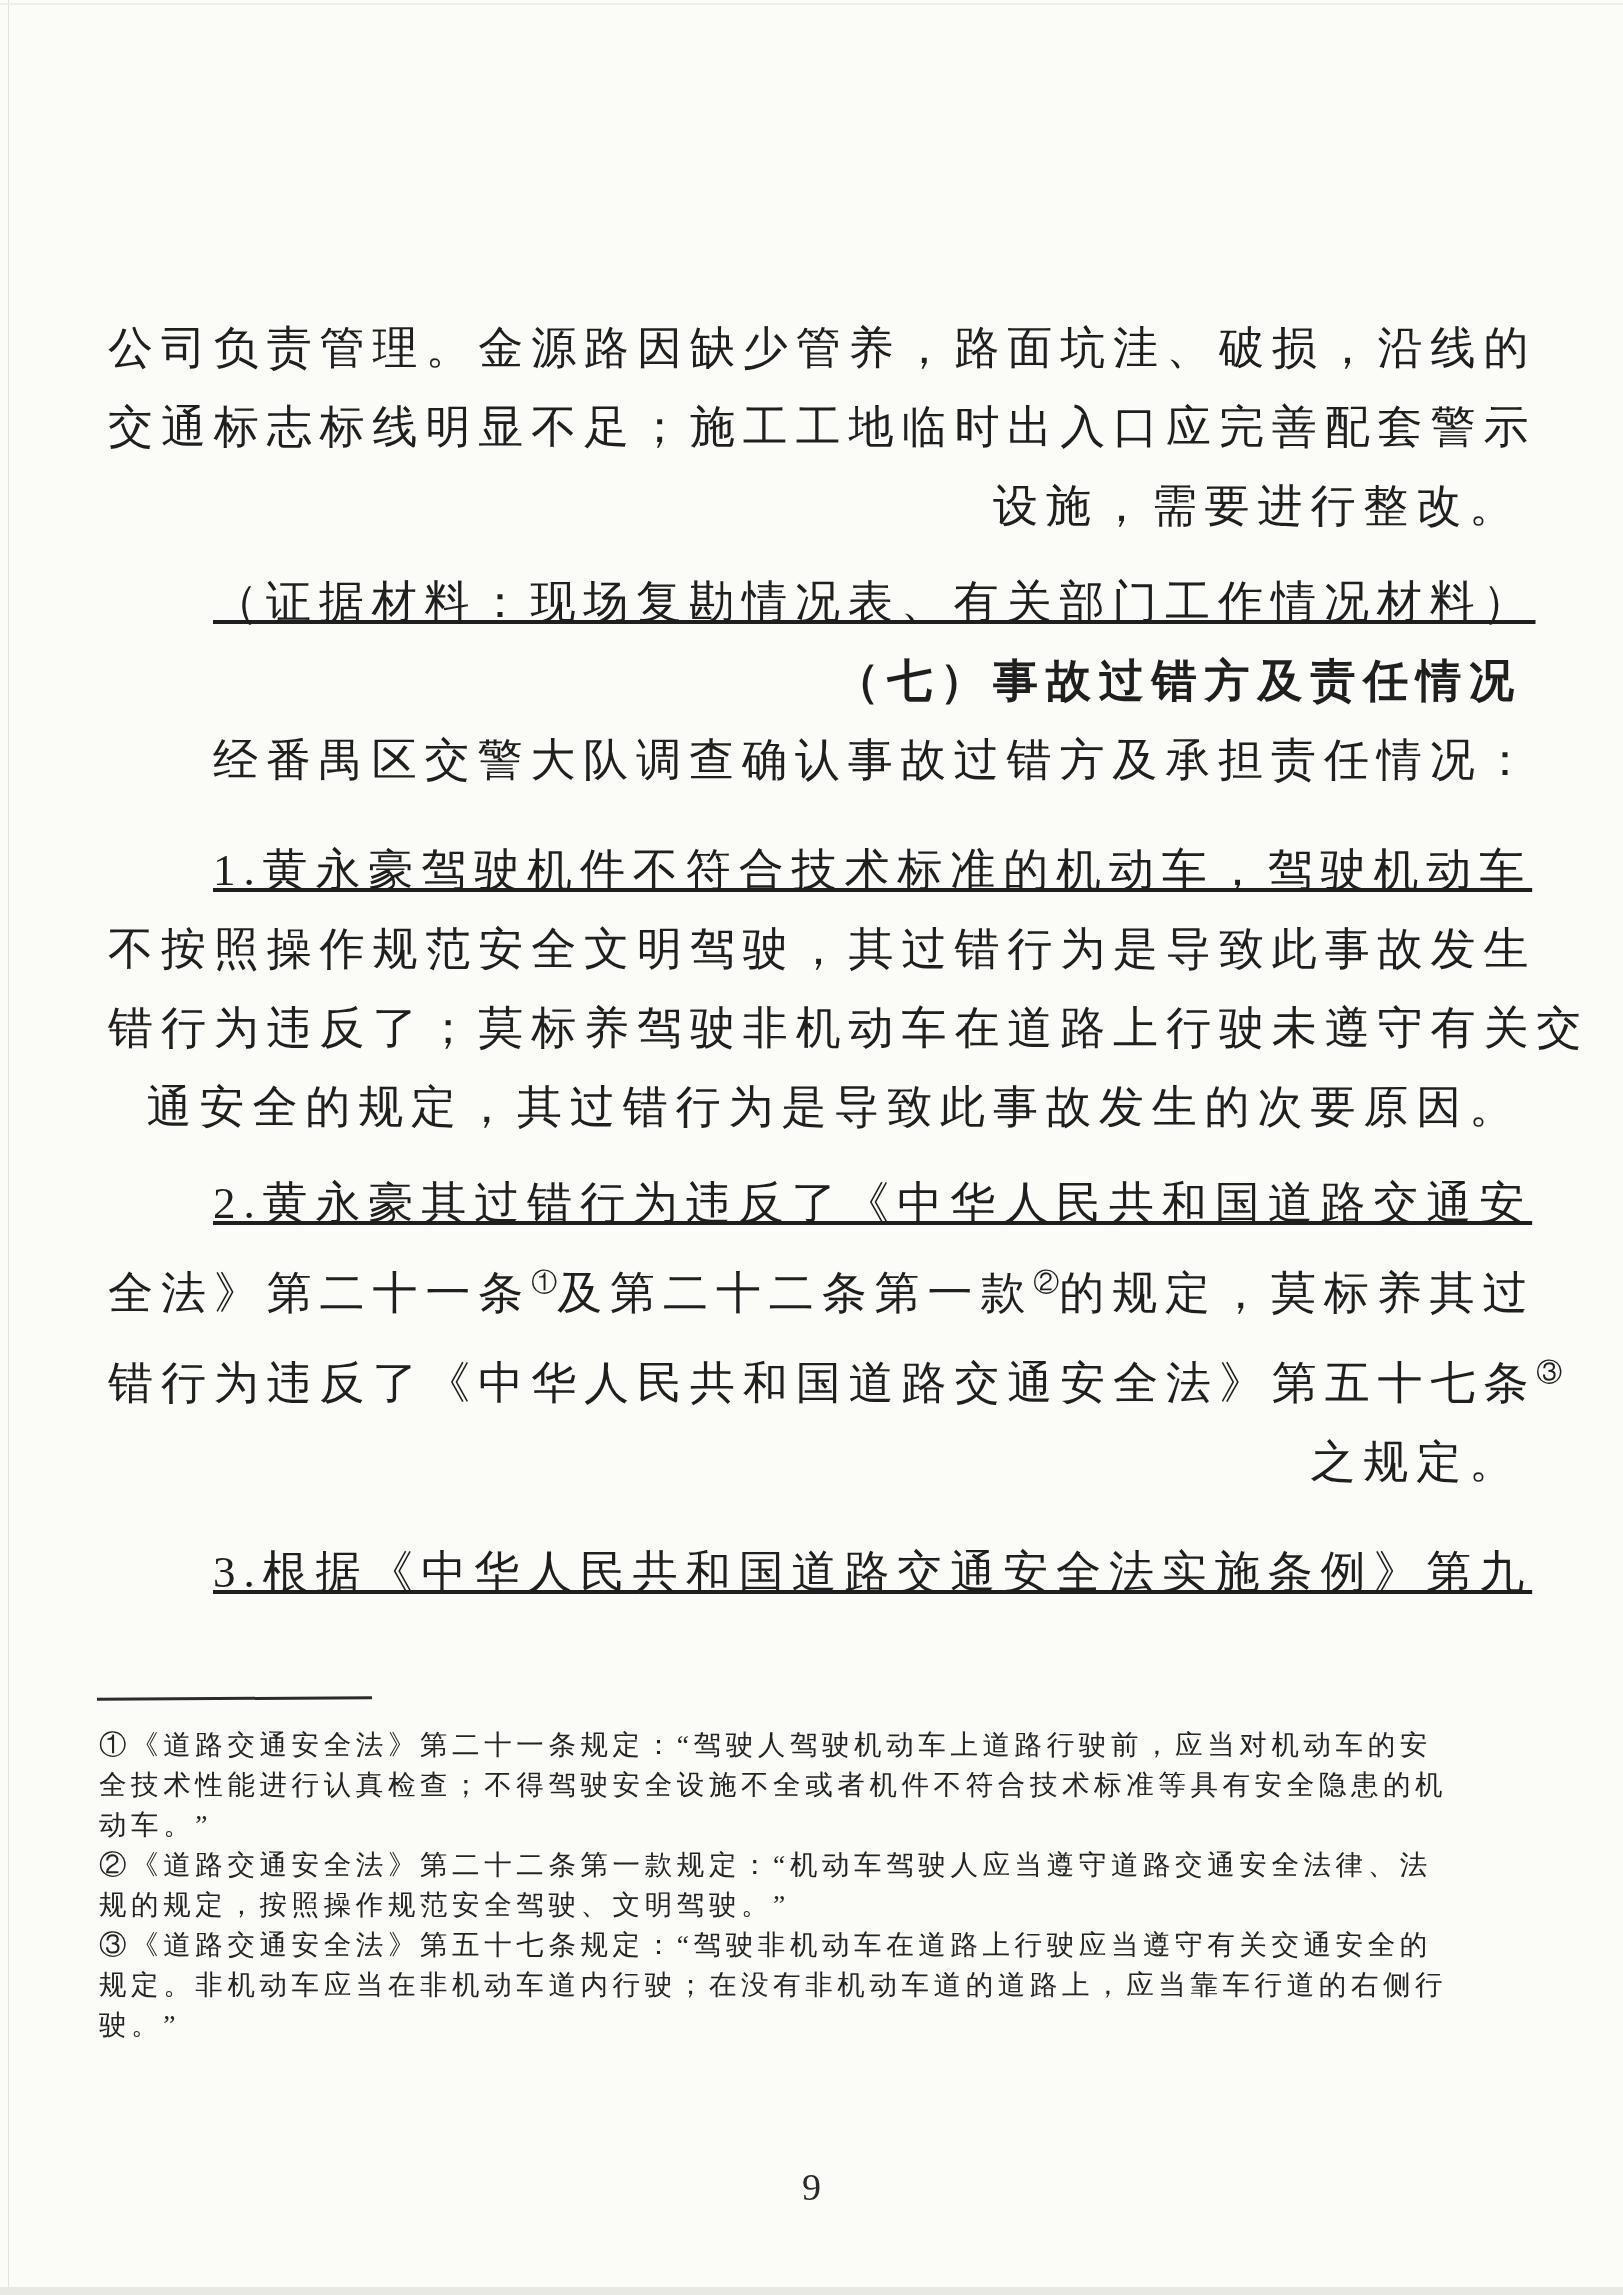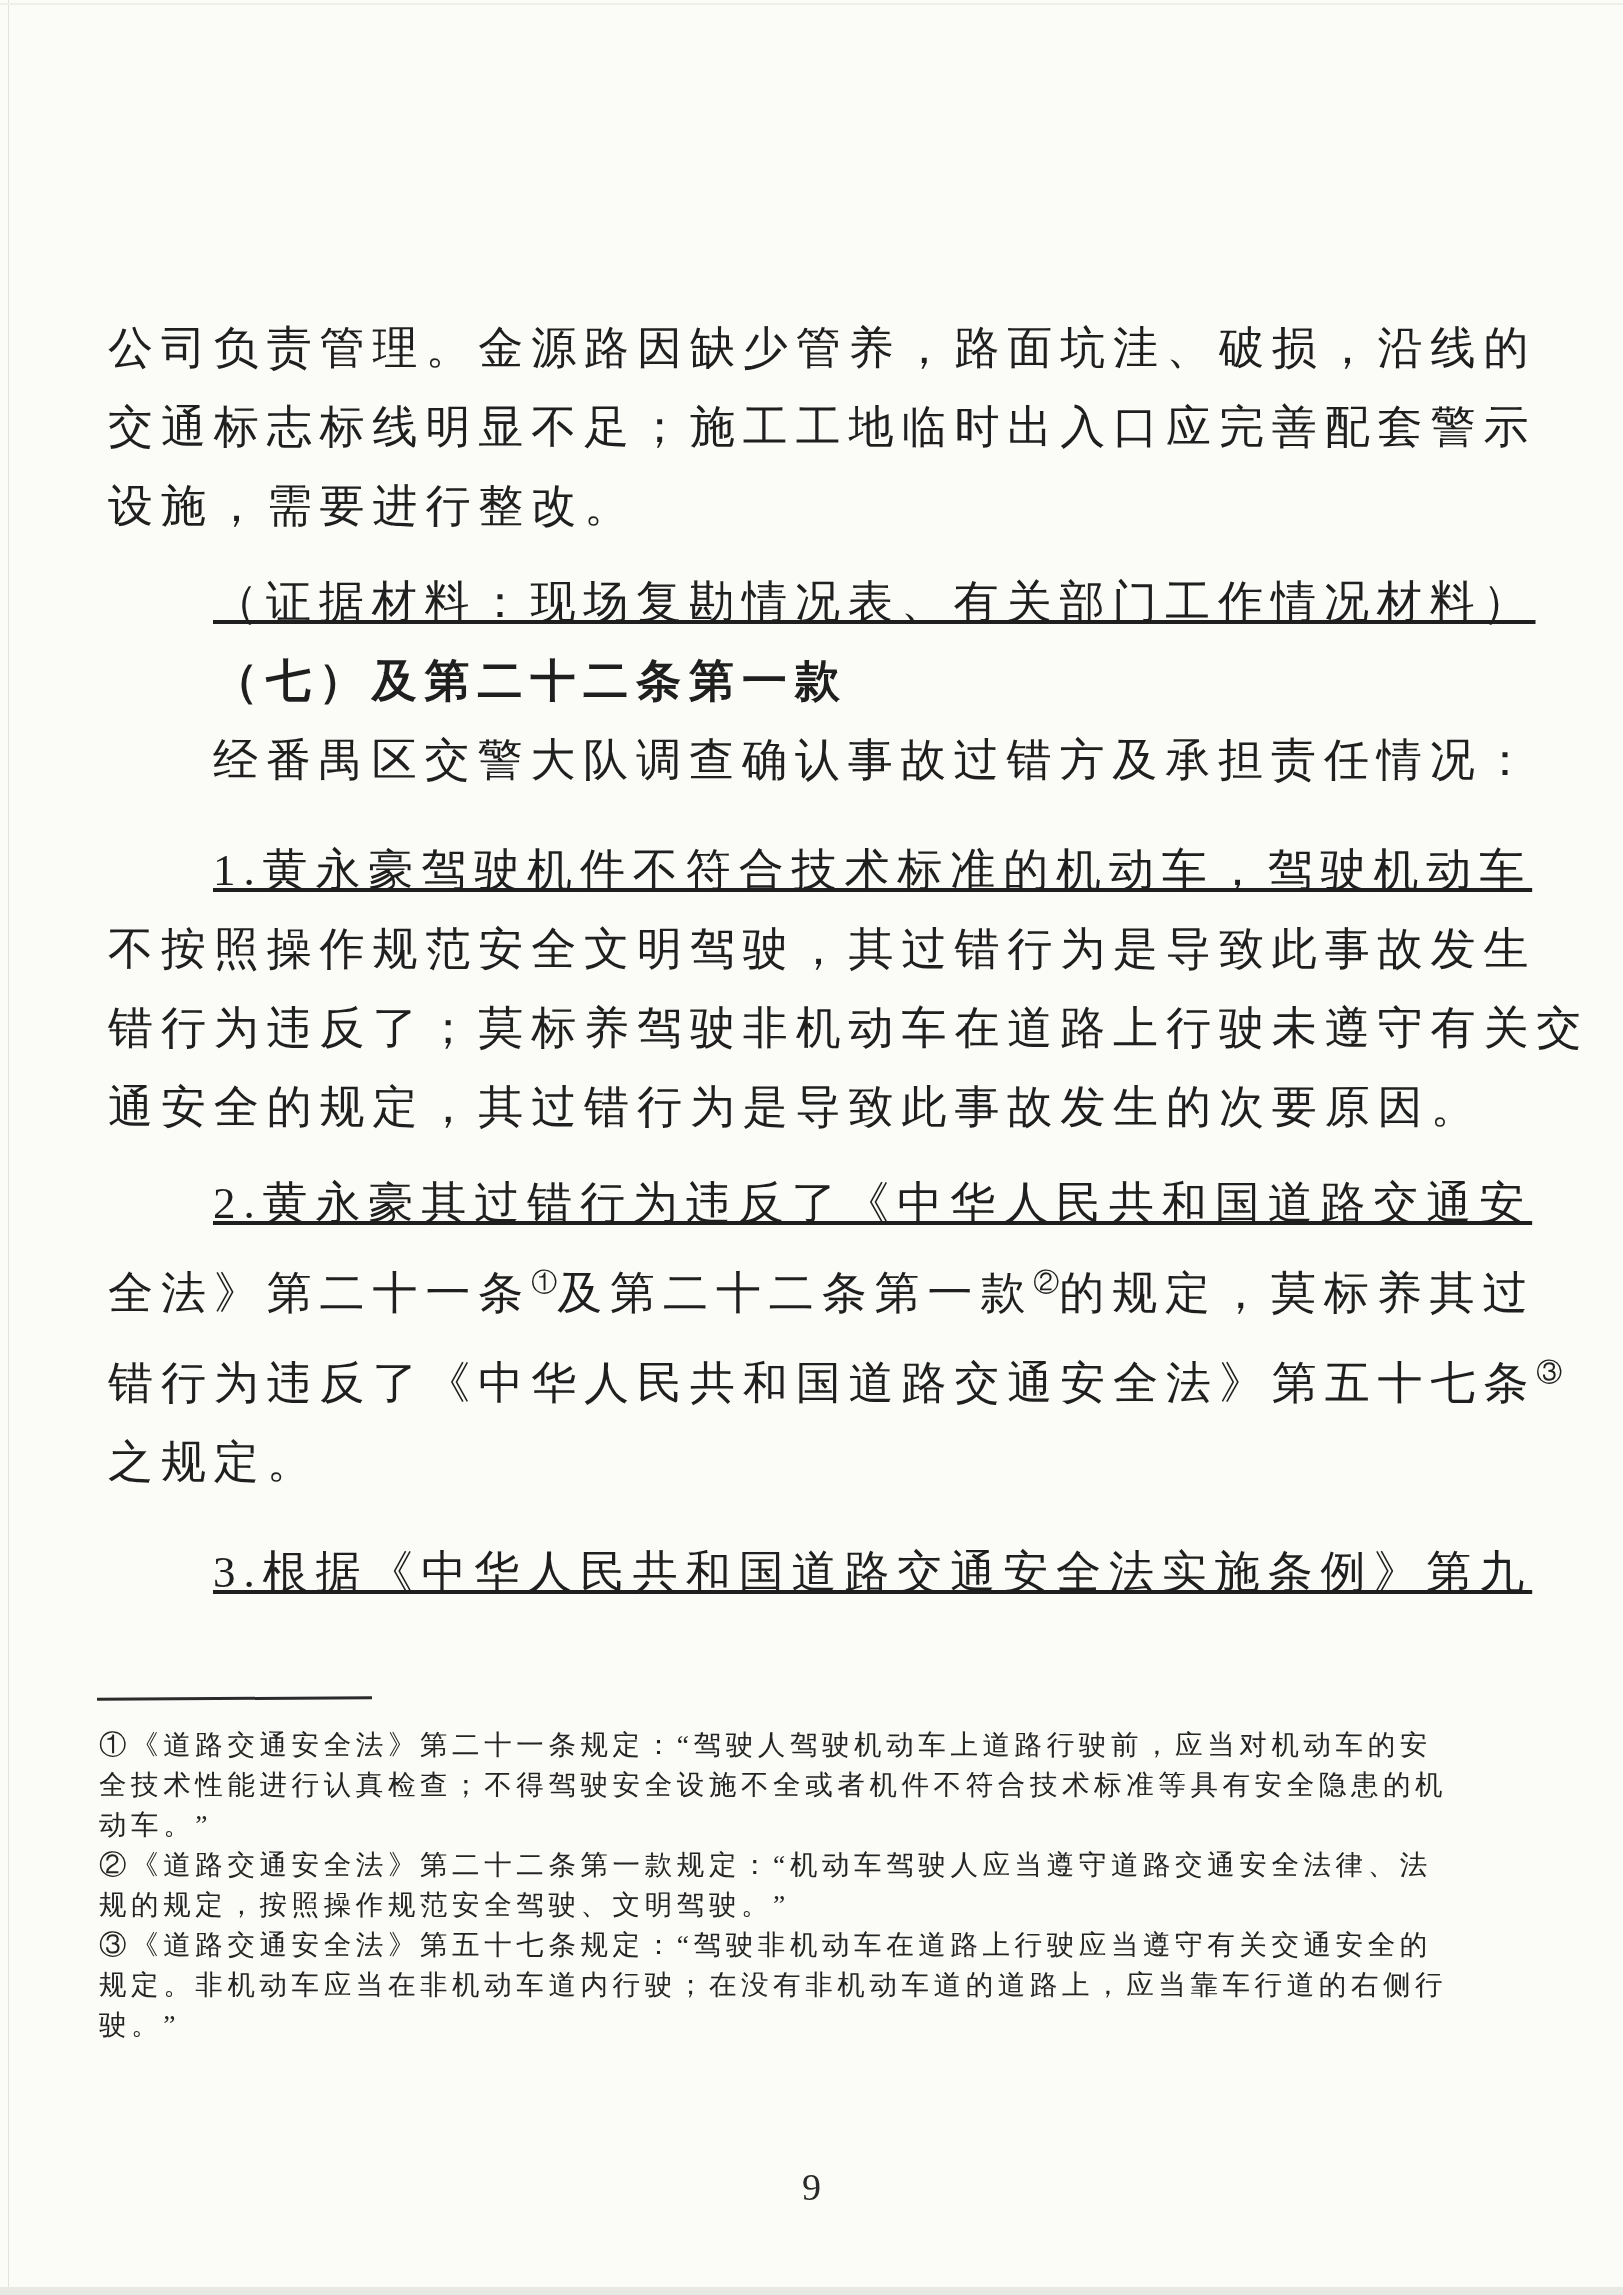--- a/index.html
+++ b/index.html
@@ -17,20 +17,21 @@
   .edge-top{position:absolute;left:0;top:3.3px;width:100%;height:1.3px;background:#efefe9;}
   .edge-bottom{position:absolute;left:0;bottom:0;width:100%;height:7.9px;background:#e9e9e3;}
 
   .body-text{
     position:absolute;
     left:108px;
     top:309px;
     width:1414px;
     font-size:45px;
     letter-spacing:7.9px;
+    text-align:right;
   }
   .line{
     min-height:79px;
     line-height:79px;
     white-space:nowrap;
   }
   .indent{text-indent:105px;}
   .bold{font-weight:bold;}
   .gap-s{margin-top:17px;text-decoration:underline;}
   .gap-m{margin-top:31px;text-decoration:underline;}
@@ -79,21 +80,21 @@
 <div class="page">
   <div class="edge-left"></div>
   <div class="edge-top"></div>
   <div class="edge-bottom"></div>
 
   <div class="body-text">
       <div class="line"><span>公司负责管理。金源路因缺少管养，路面坑洼、破损，沿线的</span></div>
       <div class="line"><span>交通标志标线明显不足；施工工地临时出入口应完善配套警示</span></div>
       <div class="line"><span>设施，需要进行整改。</span></div>
       <div class="line indent gap-s"><span>（证据材料：现场复勘情况表、有关部门工作情况材料）</span></div>
-      <div class="line indent bold"><span>（七）及第二十二条第一款</span></div>
+      <div class="line indent bold"><span>（七）事故过错方及责任情况</span></div>
       <div class="line indent"><span>经番禺区交警大队调查确认事故过错方及承担责任情况：</span></div>
       <div class="line indent gap-m"><span>1.黄永豪驾驶机件不符合技术标准的机动车，驾驶机动车</span></div>
       <div class="line"><span>不按照操作规范安全文明驾驶，其过错行为是导致此事故发生</span></div>
       <div class="line"><span>错行为违反了；莫标养驾驶非机动车在道路上行驶未遵守有关交</span></div>
       <div class="line"><span>通安全的规定，其过错行为是导致此事故发生的次要原因。</span></div>
       <div class="line indent gap-s"><span>2.黄永豪其过错行为违反了《中华人民共和国道路交通安</span></div>
       <div class="line"><span>全法》第二十一条</span><span class="sup">①</span><span>及第二十二条第一款</span><span class="sup">②</span><span>的规定，莫标养其过</span></div>
       <div class="line"><span>错行为违反了《中华人民共和国道路交通安全法》第五十七条</span><span class="sup">③</span></div>
       <div class="line"><span>之规定。</span></div>
       <div class="line indent gap-m"><span>3.根据《中华人民共和国道路交通安全法实施条例》第九</span></div>

